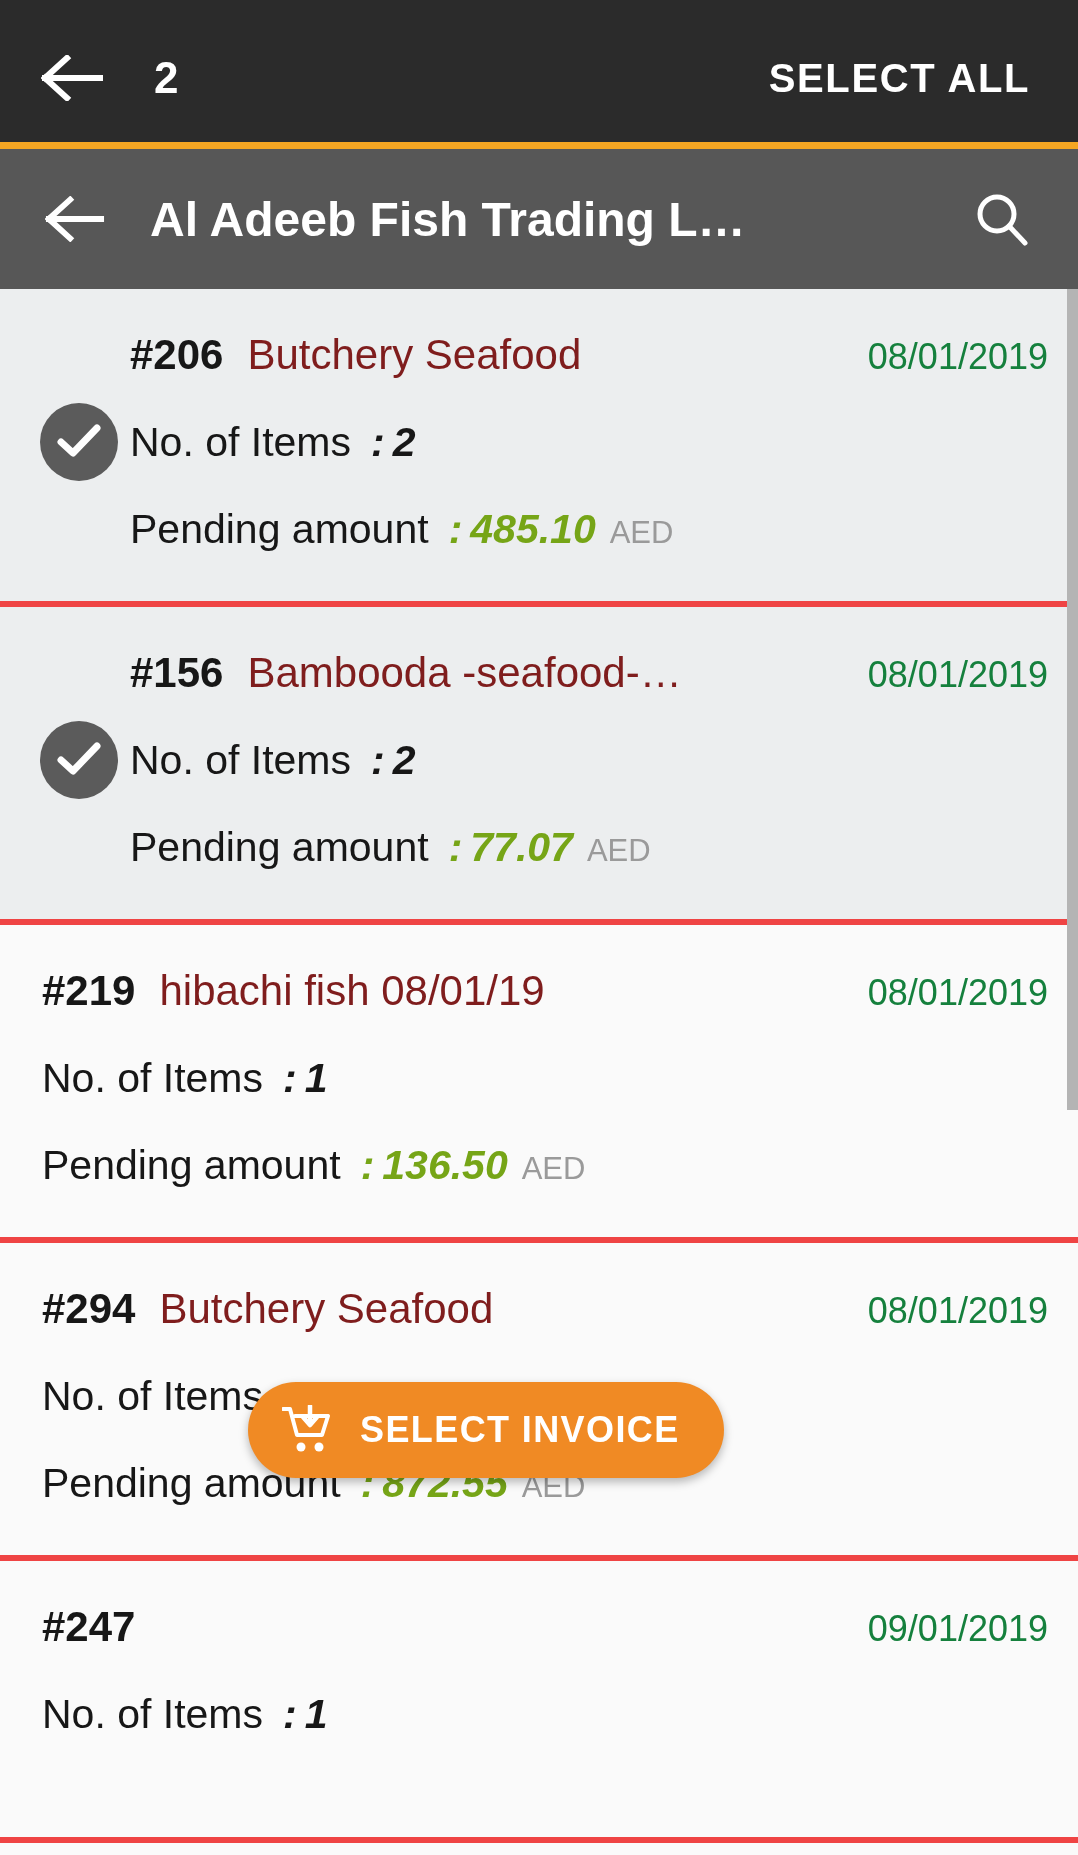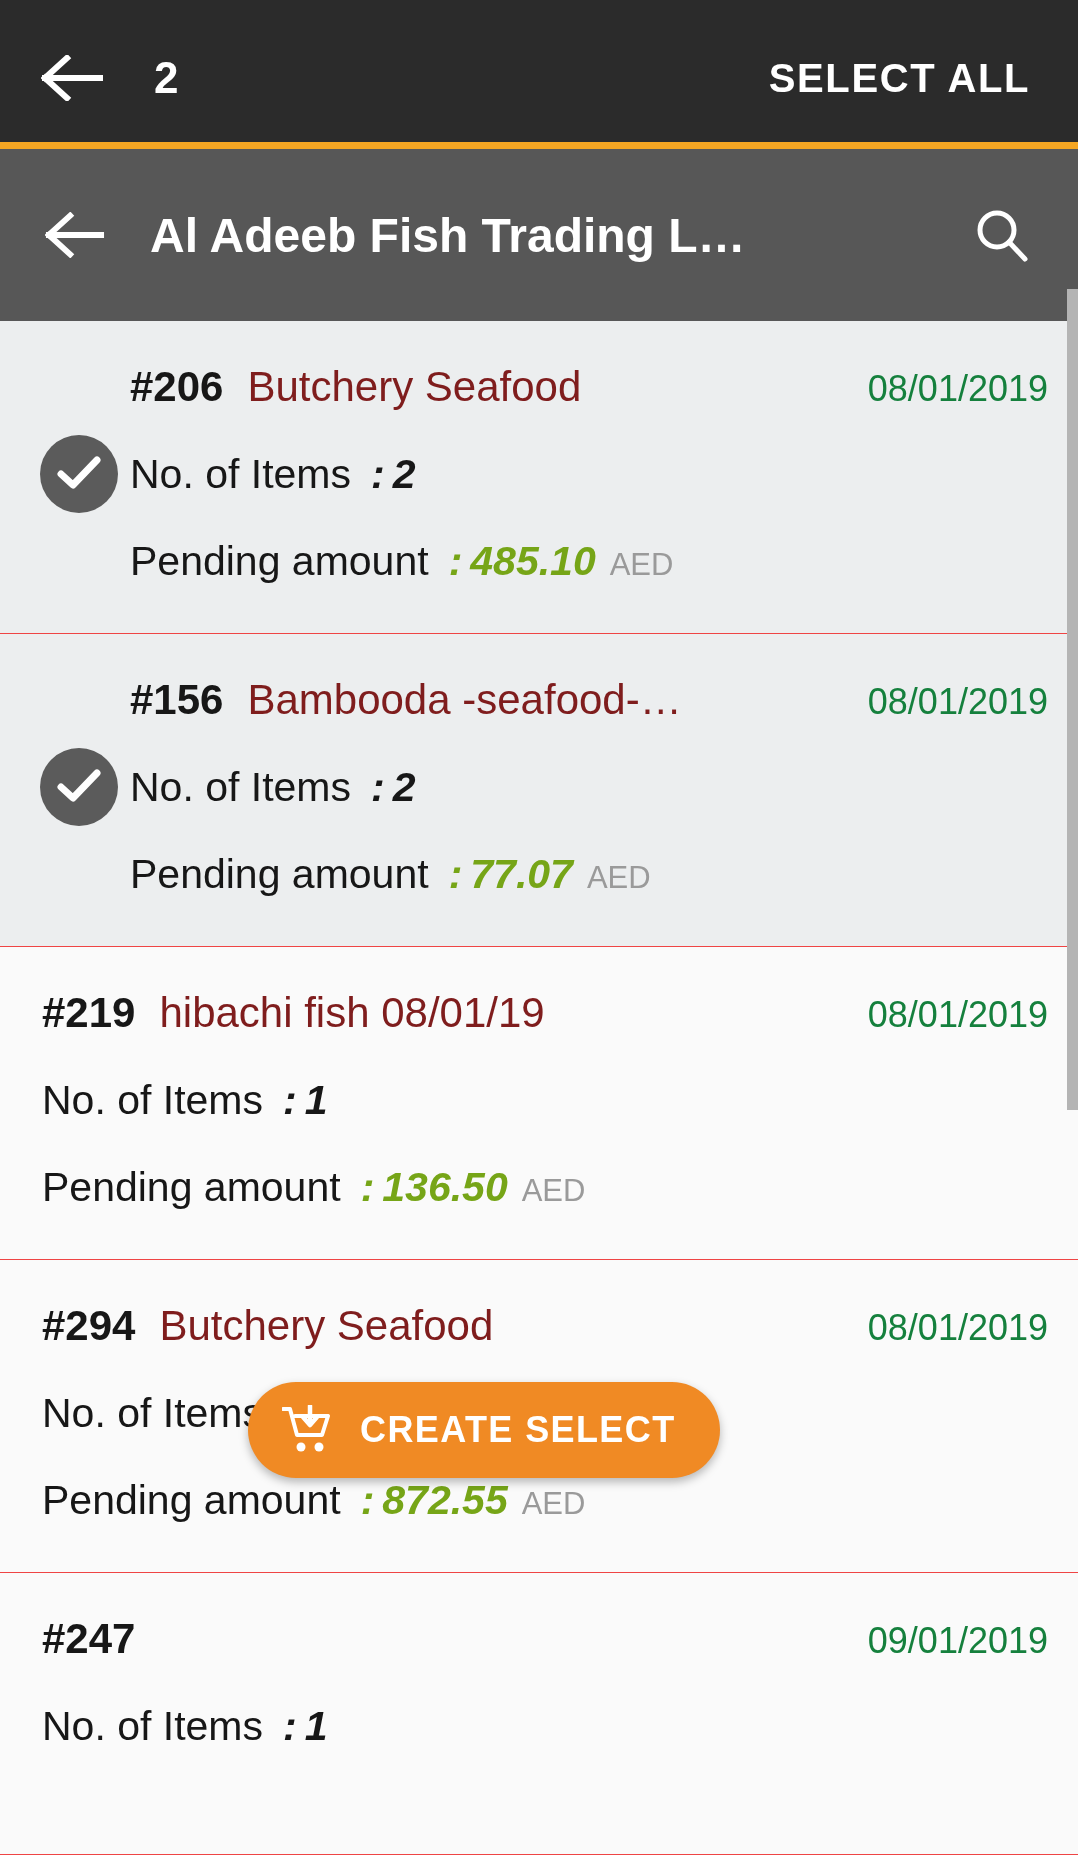--- a/index.html
+++ b/index.html
@@ -25,41 +25,41 @@
     color:#FFFFFF; font-size:44px; font-weight:bold; margin-left:44px; letter-spacing:.5px;
   }
   #select-all {
     margin-left:auto; color:#FFFFFF; font-size:40px; font-weight:bold;
     letter-spacing:1.6px; padding-right:14px; cursor:pointer;
   }
   #accent-rule { height:7px; background:#F5A623; }
 
   
   #toolbar {
-    height:172px; background:#575757;
+    height:140px; background:#575757;
     display:flex; align-items:center; padding:0 38px;
   }
   #toolbar .back {
     width:74px; height:74px; display:flex; align-items:center; justify-content:center;
     cursor:pointer; flex:0 0 auto;
   }
   #toolbar-title {
     color:#FFFFFF; font-size:48px; font-weight:bold; margin-left:38px;
     white-space:nowrap; overflow:hidden;
   }
   #search-btn {
     margin-left:auto; width:76px; height:76px;
     display:flex; align-items:center; justify-content:center; cursor:pointer;
   }
 
   
   #order-list { position:relative; background:#FAFAFA; }
   .order-row {
     position:relative; display:flex; align-items:flex-start;
-    border-bottom:1px solid #ef4444;
+    border-bottom:6px solid #ef4444;
     padding:42px 30px 48px 42px;
     min-height:282px;
     background:#FAFAFA;
   }
   .order-row.selected { background:#ECEEEF; padding-left:26px; }
 
   .check-wrap { width:104px; flex:0 0 104px; display:flex; align-items:center; align-self:center; }
   .order-row:not(.selected) .check-wrap { display:none; }
   .check-circle {
     width:78px; height:78px; border-radius:50%; background:#5B5B5B;
@@ -247,14 +247,14 @@
 <div id="scrollbar" style="top: 289px; height: 821px;"></div>
 
 <div id="create-invoice">
   <svg width="52" height="50" viewBox="0 0 52 50">
     <path d="M1 4 H8 L15 30 H40 L46 11 H13" stroke="#FFFFFF" stroke-width="4" fill="none" stroke-linejoin="round" stroke-linecap="round"></path>
     <circle cx="19" cy="42" r="4.5" fill="#FFFFFF"></circle>
     <circle cx="37" cy="42" r="4.5" fill="#FFFFFF"></circle>
     <path d="M28 1 V18" stroke="#FFFFFF" stroke-width="4.5" stroke-linecap="round"></path>
     <path d="M21 12 L28 20 L35 12" stroke="#FFFFFF" stroke-width="4.5" fill="none" stroke-linejoin="round" stroke-linecap="round"></path>
   </svg>
-  <span class="label">CREATE SELECT</span>
+  <span class="label">SELECT INVOICE</span>
 </div>
 
 </body></html>

